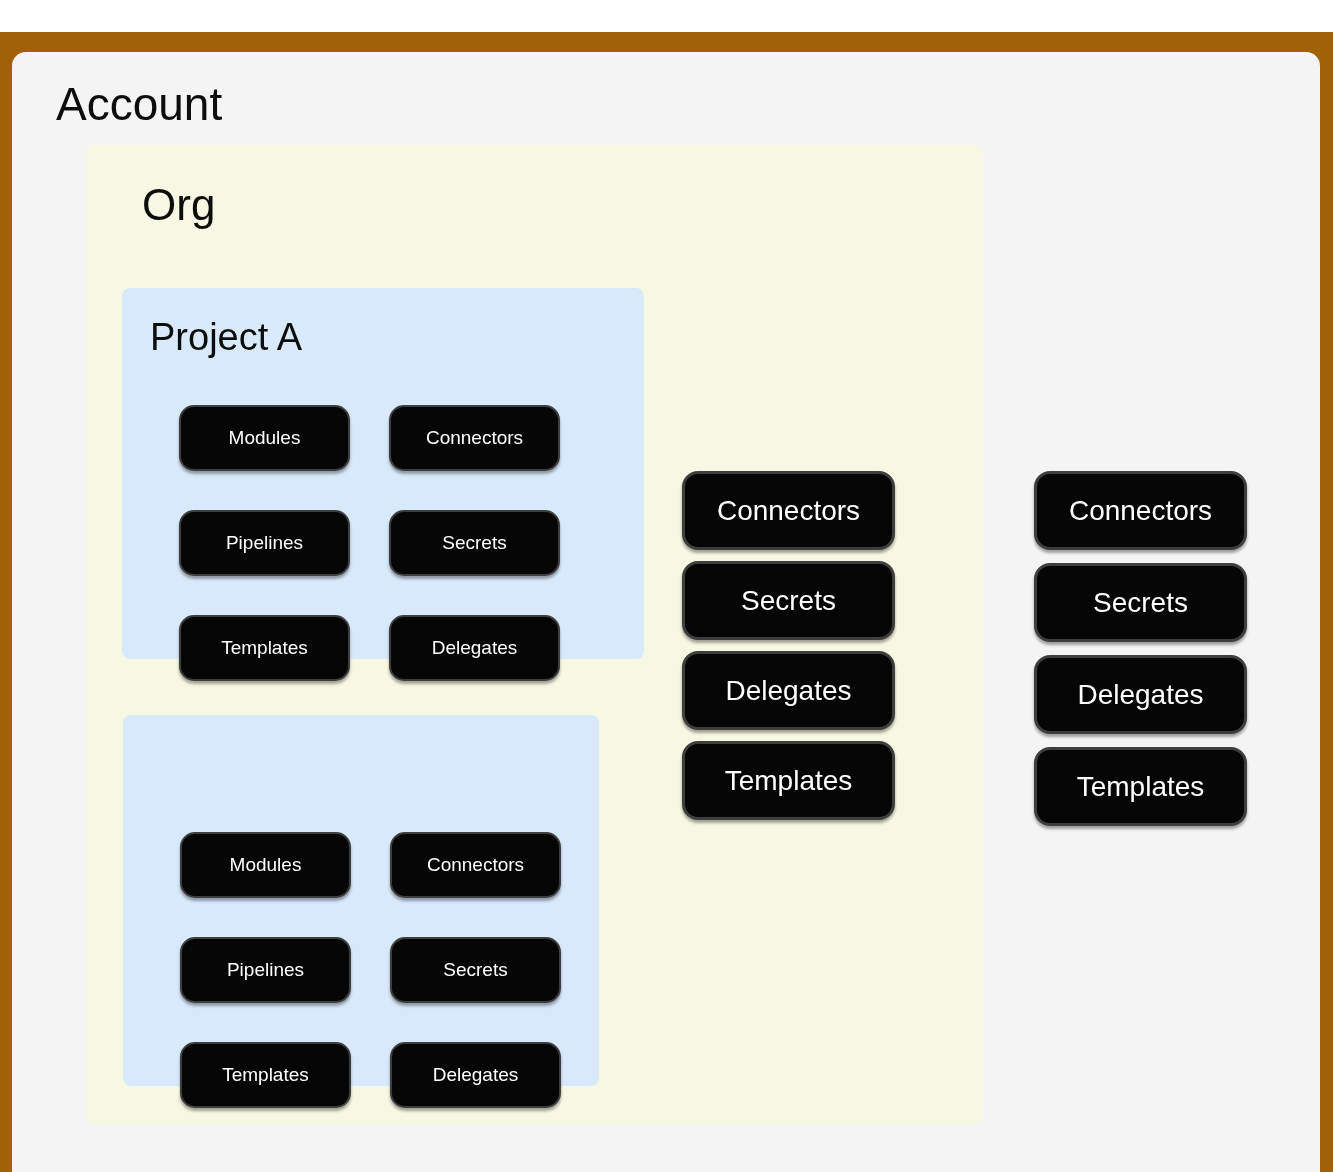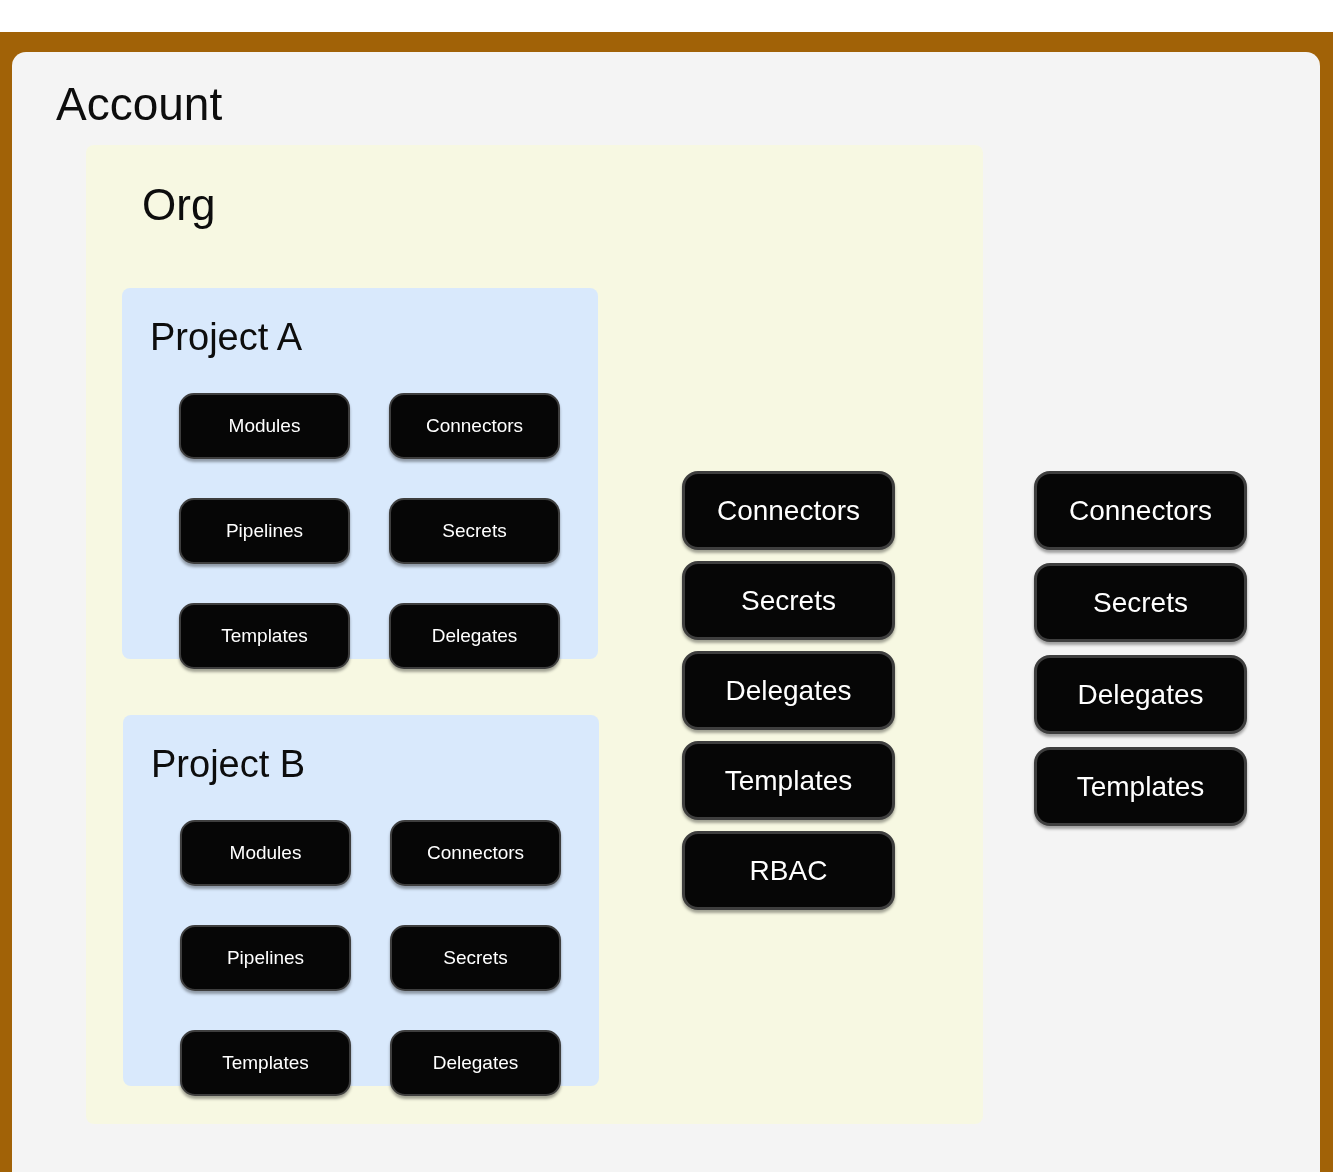--- a/index.html
+++ b/index.html
@@ -47,21 +47,21 @@
     line-height: 1.25;
     color: #0d0d0d;
   }
   
   .project-box {
     position: absolute;
     width: 476px; height: 371px;
     background: #d9e9fc;
     border-radius: 8px;
   }
-  .project-a { left: 36px; top: 143px; }
+  .project-a { left: 36px; top: 143px; padding-left: 46px; }
   .project-b { left: 37px; top: 570px; }
   .project-title {
     position: absolute;
     left: 28px; top: 26px;
     font-size: 38px;
     line-height: 1.25;
     color: #0d0d0d;
   }
   
   .pill {
@@ -83,21 +83,21 @@
   .pill-lg {
     width: 213px; height: 79px;
     border: 3px solid #3e3e3e;
     border-radius: 16px;
     font-size: 28px;
     box-shadow: 0 3px 3px rgba(0,0,0,0.35);
   }
   
   .pill-grid {
     position: absolute;
-    left: 57px; top: 105px;
+    left: 57px; top: 117px;
     display: grid;
     grid-template-columns: 171px 171px;
     column-gap: 22px;
     row-gap: 8px;
     gap: 39px;
   }
   
   .org-pill-col {
     position: absolute;
     left: 596px; top: 326px;
@@ -130,37 +130,35 @@
           <div class="pill pill-sm">Modules</div>
           <div class="pill pill-sm">Connectors</div>
           <div class="pill pill-sm">Pipelines</div>
           <div class="pill pill-sm">Secrets</div>
           <div class="pill pill-sm">Templates</div>
           <div class="pill pill-sm">Delegates</div>
         </div>
       </div>
 
       <div class="project-box project-b">
-        <div class="project-title">Project B</div>
         <div class="pill-grid">
           <div class="pill pill-sm">Modules</div>
           <div class="pill pill-sm">Connectors</div>
           <div class="pill pill-sm">Pipelines</div>
           <div class="pill pill-sm">Secrets</div>
           <div class="pill pill-sm">Templates</div>
           <div class="pill pill-sm">Delegates</div>
         </div>
       </div>
 
       <div class="org-pill-col">
         <div class="pill pill-lg">Connectors</div>
         <div class="pill pill-lg">Secrets</div>
         <div class="pill pill-lg">Delegates</div>
         <div class="pill pill-lg">Templates</div>
-        <div class="pill pill-lg">RBAC</div>
       </div>
     </div>
 
     <div class="account-pill-col">
       <div class="pill pill-lg">Connectors</div>
       <div class="pill pill-lg">Secrets</div>
       <div class="pill pill-lg">Delegates</div>
       <div class="pill pill-lg">Templates</div>
     </div>
   </div>

